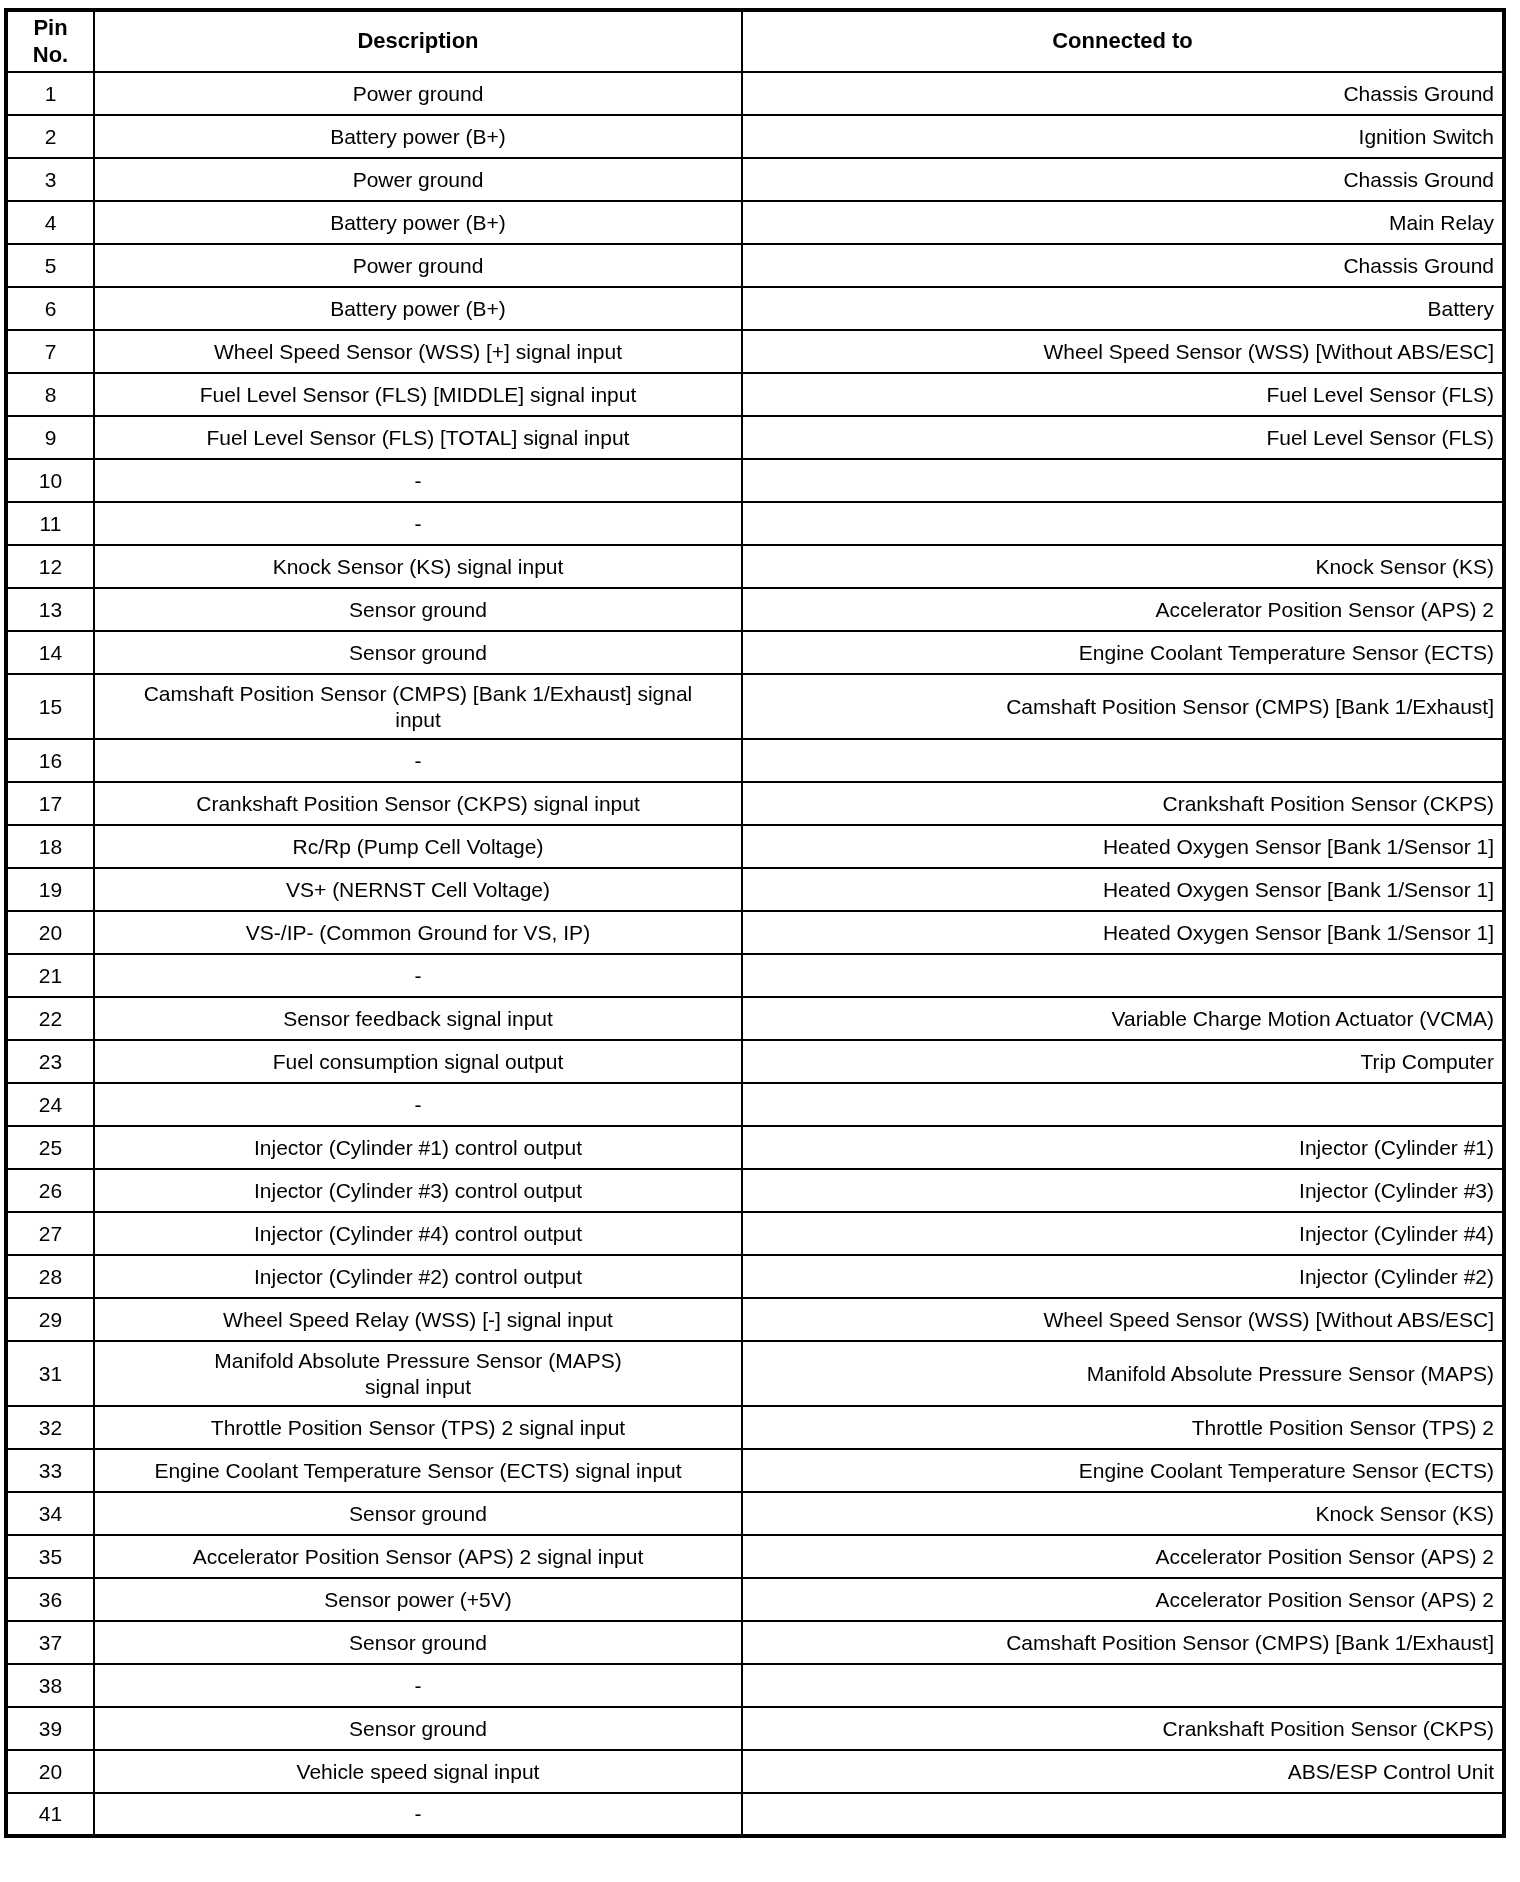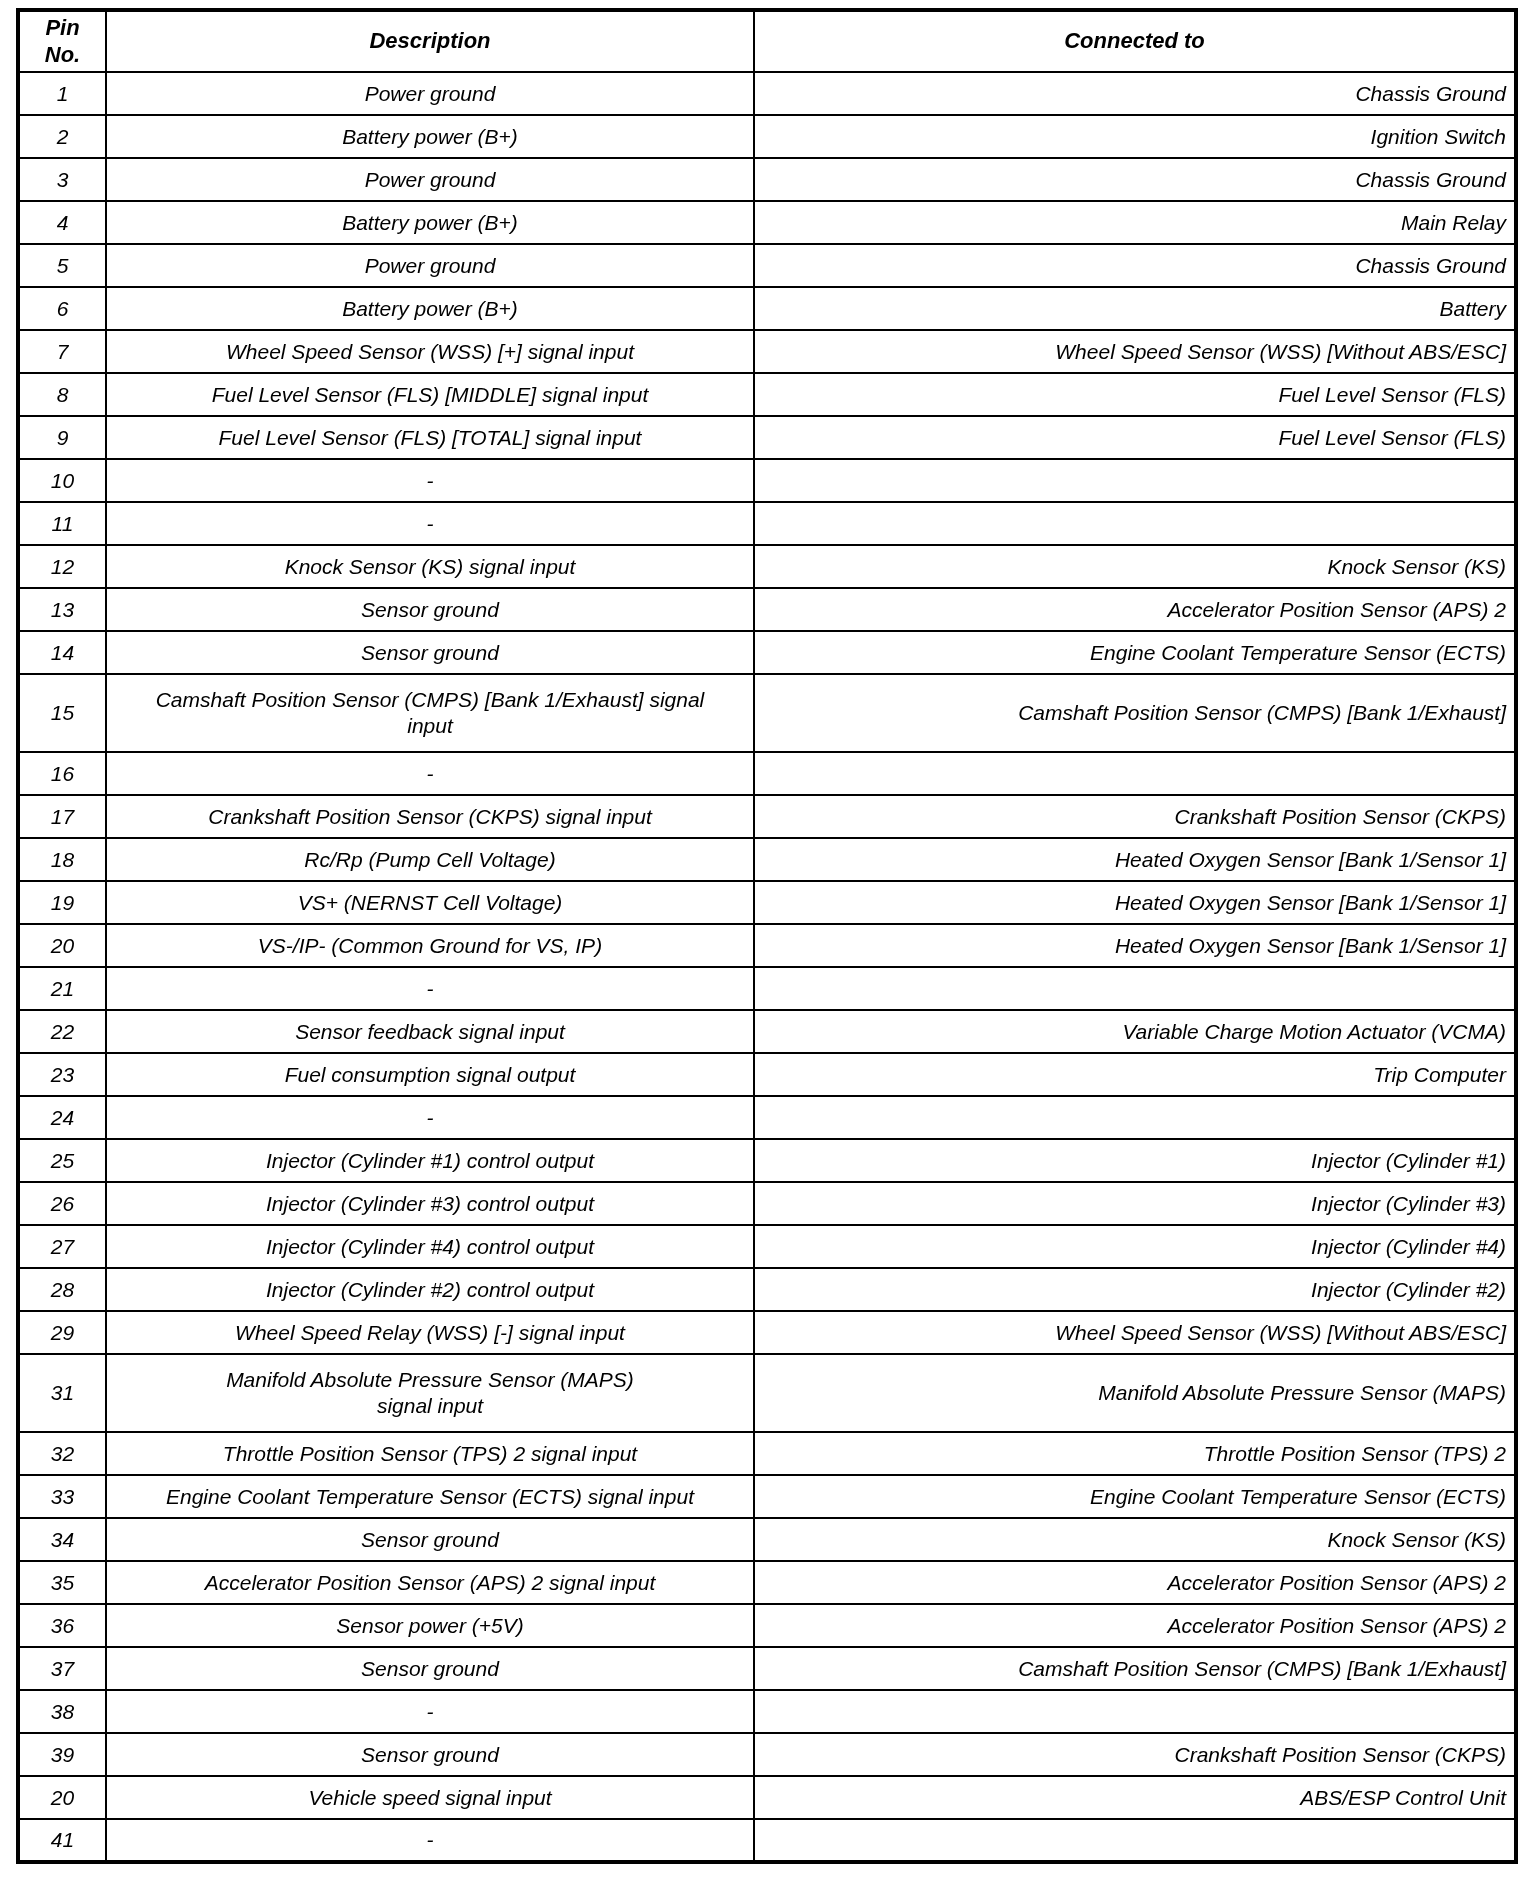--- a/index.html
+++ b/index.html
@@ -7,22 +7,21 @@
     padding: 0;
     background: #ffffff;
     font-family: "Liberation Sans", "DejaVu Sans", sans-serif;
     color: #000000;
   }
   .page {
     width: 1520px;
     height: 1882px;
     background: #ffffff;
     box-sizing: border-box;
-    padding: 8px 14px 8px 16px;
-    font-style: italic;
+    padding: 8px 14px 8px 4px;
   }
   table.pin-table {
     width: 1498px;
     border-collapse: collapse;
     table-layout: fixed;
     border: 4px solid #000000;
   }
   table.pin-table th,
   table.pin-table td {
     border: 2px solid #000000;
@@ -33,21 +32,21 @@
     overflow: hidden;
   }
   table.pin-table th {
     font-weight: bold;
     text-align: center;
     font-size: 22px;
     white-space: pre-line;
   }
   tr.header-row { height: 62px; }
   tr.data-row   { height: 43px; }
-  tr.data-row.tall { height: 78px; }
+  tr.data-row.tall { height: 65px; }
   col.col-pin  { width: 88px; }
   col.col-desc { width: 648px; }
   col.col-conn { width: 762px; }
   td.pin  { text-align: center; padding: 2px 2px; }
   td.desc { text-align: center; white-space: pre-line; }
   td.desc.dash { text-align: center; }
   td.conn { text-align: right; }
 </style>
 </head>
 <body>

